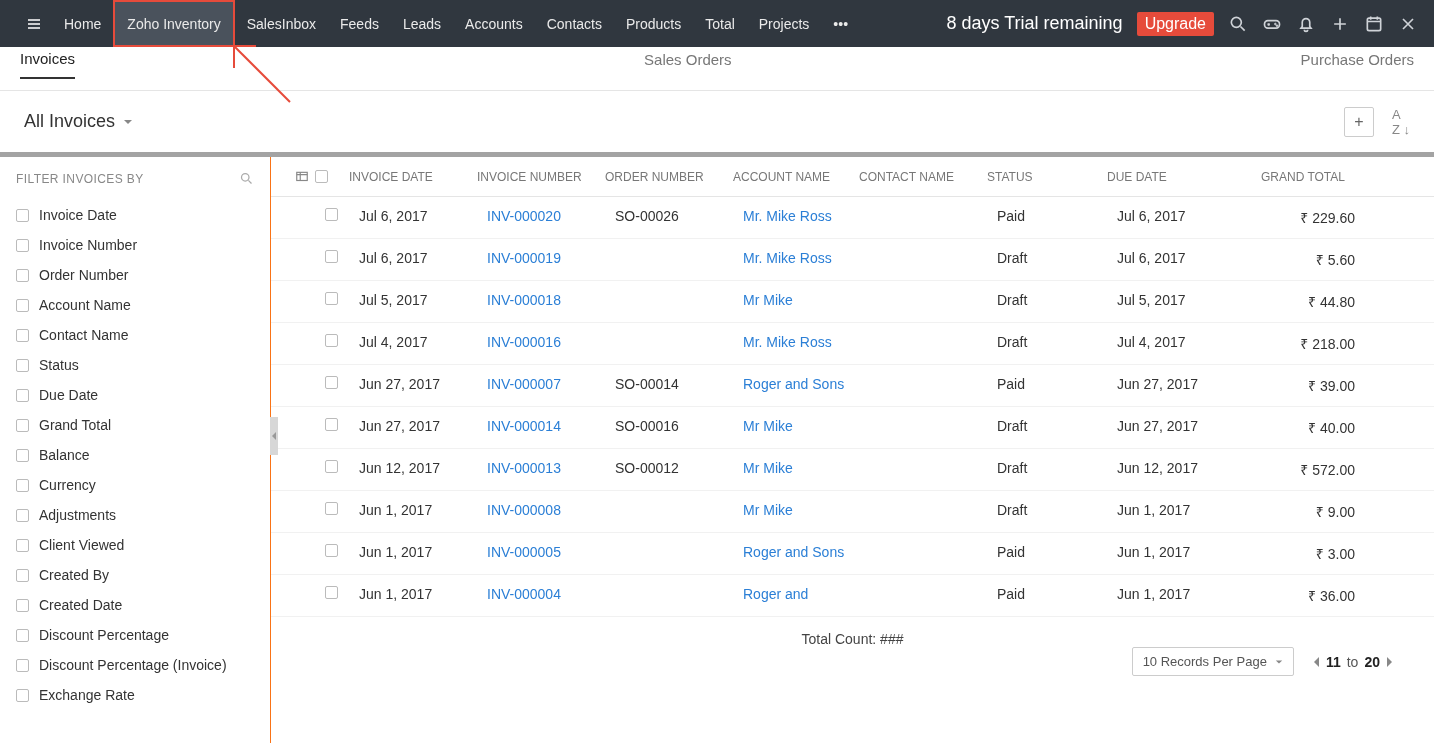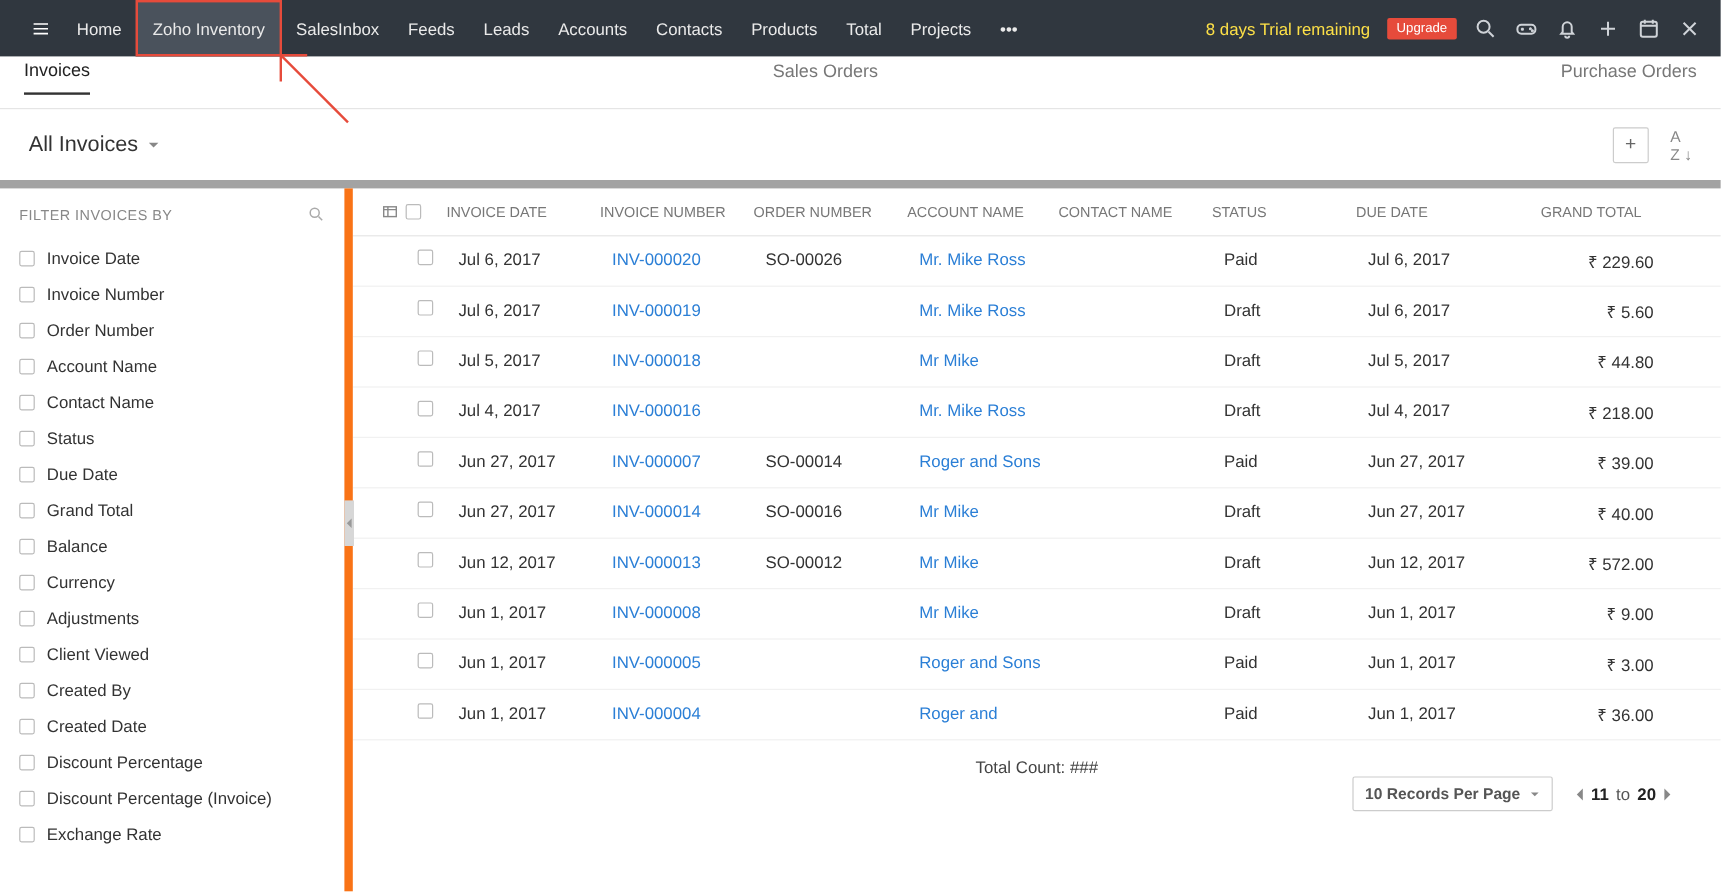--- a/index.html
+++ b/index.html
@@ -5,38 +5,38 @@
 * { margin: 0; padding: 0; box-sizing: border-box; font-family: -apple-system, BlinkMacSystemFont, "Segoe UI", Helvetica, Arial, sans-serif; }
 body { width: 1434px; height: 743px; overflow: hidden; background: #fff; color: #333; position: relative; }
 .topbar { height: 47px; background: #30373f; display: flex; align-items: center; color: #fff; font-size: 14px; padding-left: 16px; }
 .ham { width: 36px; display: flex; align-items: center; justify-content: center; cursor: pointer; }
 .ham svg { width: 16px; height: 16px; stroke: #fff; }
 .navitems { display: flex; align-items: stretch; height: 47px; }
 .navitem { display: flex; align-items: center; padding: 0 12px; cursor: pointer; color: #eaeaea; white-space: nowrap; }
 .navitem.active { background: #4a525c; border: 2px solid #e64b3b; }
 .navdots { display:flex; align-items:center; padding:0 12px; cursor:pointer; color:#eaeaea; }
 .topright { margin-left: auto; display: flex; align-items: center; gap: 14px; padding-right: 16px; }
-.trial { color: #fde047; font-size: 14px; }
-.upgrade { background: #e64b3b; color: #fff; padding: 3px 8px; border-radius: 2px; font-size: 11px; cursor: pointer; text-align: center; }
+.trial { color: #ffffff; font-size: 18px; }
+.upgrade { background: #e64b3b; color: #fff; padding: 3px 8px; border-radius: 2px; font-size: 16px; cursor: pointer; text-align: center; }
 .ticon { width: 20px; height: 20px; stroke: #cfd3d8; fill: none; cursor: pointer; }
 
 .subnav { height: 44px; border-bottom: 1px solid #e5e5e5; display: flex; align-items: flex-end; padding: 12px 20px; gap: 28px; justify-content: space-between; }
 .subtab { padding-bottom: 10px; font-size: 15px; color: #777; cursor: pointer; }
 .subtab.active { color: #222; border-bottom: 2px solid #333; margin-bottom: -1px; }
 
-.titlebar { height: 66px; border-bottom: 7px solid #a3a3a3; display: flex; align-items: center; padding: 0 24px; }
+.titlebar { height: 66px; border-bottom: 5px solid #a3a3a3; display: flex; align-items: center; padding: 0 24px; }
 .titlebar .dd { display: flex; align-items: center; gap: 8px; font-size: 18px; color: #333; cursor: pointer; }
 .titlebar .dd svg { width: 10px; height: 10px; fill: #888; }
 .titlebar .right { margin-left: auto; display: flex; gap: 18px; align-items: center; }
 .addbtn { width: 30px; height: 30px; border: 1px solid #ccc; border-radius: 2px; display: flex; align-items: center; justify-content: center; cursor: pointer; color: #666; }
 .sortbtn { color: #888; cursor: pointer; font-size: 13px; }
 
 .main { display: flex; height: calc(743px - 47px - 44px - 66px); }
 
-.sidebar { width: 294px; border-right: 7px solid #f97316; padding: 14px 16px; position: relative; }
+.sidebar { width: 271px; border-right: 1px solid #f97316; padding: 14px 16px; position: relative; }
 .sidehead { display: flex; align-items: center; justify-content: space-between; color: #888; font-size: 12px; letter-spacing: .4px; margin-bottom: 14px; }
 .sidehead svg { width: 15px; height: 15px; stroke: #aaa; fill: none; }
 .filteritem { display: flex; align-items: center; gap: 10px; padding: 7px 0; font-size: 14px; color: #333; cursor: pointer; }
 .cb { width: 13px; height: 13px; border: 1px solid #bbb; border-radius: 2px; }
 .collapse-handle { position: absolute; right: -8px; top: 260px; width: 8px; height: 38px; background: #d7d7d7; cursor: pointer; display:flex; align-items:center; justify-content:center; }
 .collapse-handle svg { width:6px; height:10px; fill:#999; }
 
 .tablewrap { flex: 1; display: flex; flex-direction: column; }
 .thead { display: flex; align-items: center; height: 40px; border-bottom: 1px solid #e5e5e5; font-size: 12px; color: #777; padding: 0 18px; }
 .thead .col, .trow .col { padding: 0 6px; }
@@ -51,21 +51,21 @@
 .c-ord { width: 128px; }
 .c-acc { width: 126px; }
 .c-con { width: 128px; }
 .c-sta { width: 120px; }
 .c-due { width: 140px; }
 .c-tot { width: 110px; text-align: right; }
 .link { color: #2b7fd6; cursor: pointer; }
 
 .tfoot { padding: 14px 40px 0 40px; display: flex; align-items: center; font-size: 14px; color: #444; flex-direction: column; }
 .tfoot .right { margin-left: auto; display: flex; align-items: center; gap: 18px; }
-.pagesize { border: 1px solid #ccc; padding: 6px 10px; border-radius: 2px; font-size: 13px; color: #555; cursor: pointer; display:flex; align-items:center; gap:8px;font-weight:bold; }
+.pagesize { border: 1px solid #ccc; padding: 6px 10px; border-radius: 2px; font-size: 13px; color: #555; cursor: pointer; display:flex; align-items:center; gap:8px; }
 .pager { display:flex; align-items:center; gap:6px; color:#555; font-size:14px; }
 .pager .b { font-weight:600; color:#222; }
 .pager svg { width:8px; height:12px; fill:#888; cursor:pointer; }
 
 
 .annot { position: absolute; top: 6px; left: 100px; pointer-events: none; }
 .annot line { stroke: #e64b3b; stroke-width: 2; }
 </style>
 </head>
 <body>

